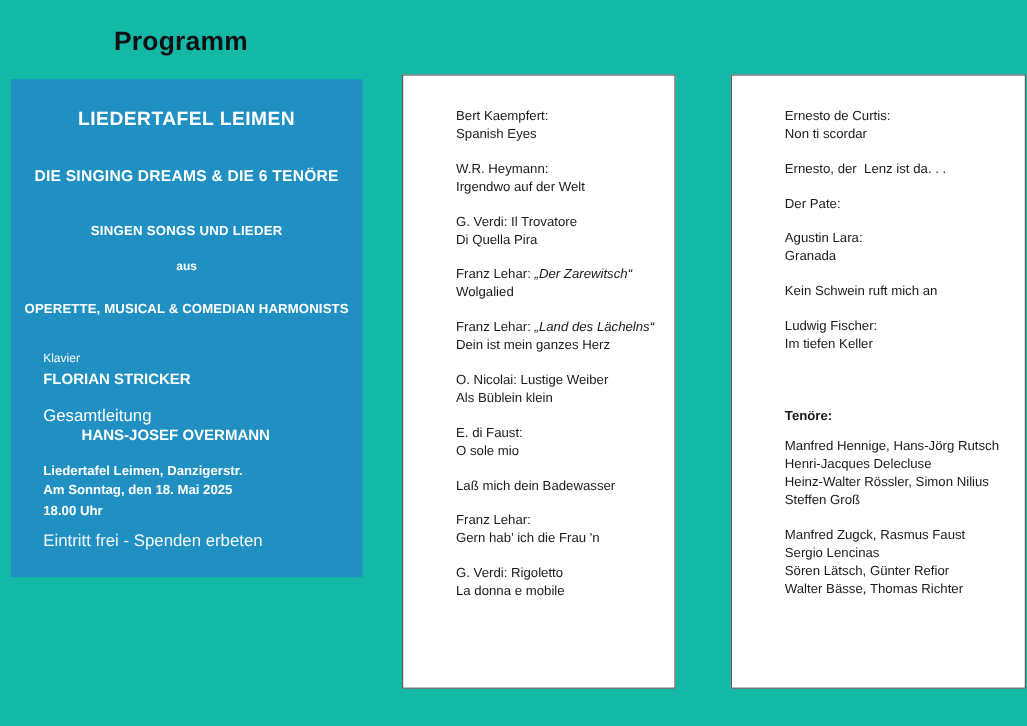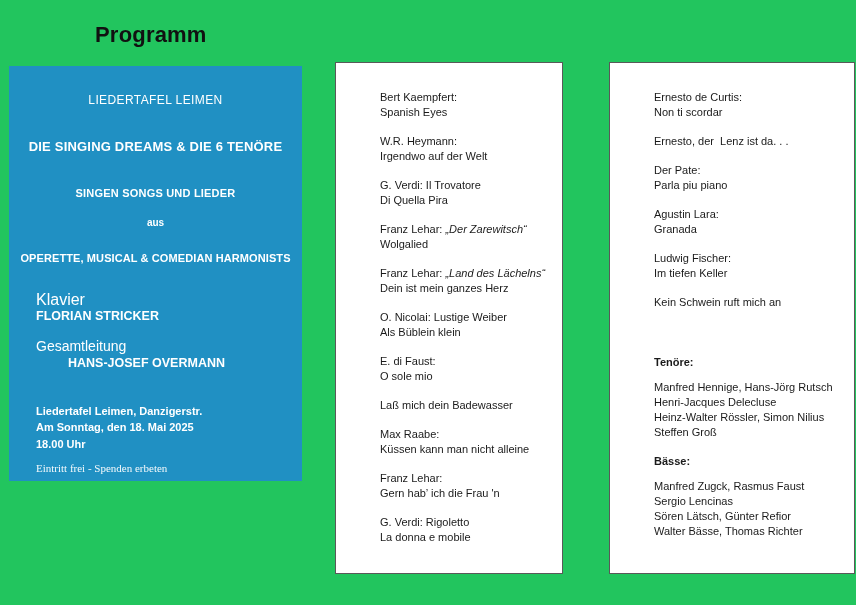--- a/index.html
+++ b/index.html
@@ -1,20 +1,20 @@
 <!DOCTYPE html>
 <html><head>
 <meta charset="utf-8">
 <style>
   html, body { margin: 0; padding: 0; background: #ffffff; }
   .page {
     position: relative;
     width: 856px;
     height: 605px;
-    background: #22c55e;
+    background: #14b8a6;
     font-family: "Liberation Sans", sans-serif;
     overflow: hidden;
   }
   .page-title {
     position: absolute;
     left: 95px;
     top: 22px;
     margin: 0;
     font-size: 22px;
     font-weight: bold;
@@ -28,33 +28,33 @@
     top: 66px;
     width: 293px;
     height: 415px;
     box-sizing: border-box;
     padding-top: 26px;
     color: #ffffff;
   }
   .poster div { white-space: pre-wrap; }
   .p-center { text-align: center; }
   .p-left   { margin-left: 27px; }
-  .ln-t1 { font-size: 12px; line-height: 16px; font-weight: normal; letter-spacing: 0.4px; }
+  .ln-t1 { font-size: 16px; line-height: 16px; font-weight: bold; letter-spacing: 0.4px; }
   .ln-t2 { margin-top: 31px; font-size: 13px; line-height: 16px; font-weight: bold; letter-spacing: 0.2px; }
   .ln-s1 { margin-top: 31px; font-size: 11px; line-height: 14px; font-weight: bold; letter-spacing: 0.2px; }
   .ln-s2 { margin-top: 16px; font-size: 10px; line-height: 13px; font-weight: bold; }
   .ln-s3 { margin-top: 22px; font-size: 11px; line-height: 15px; font-weight: bold; letter-spacing: 0.1px; }
-  .ln-klavier   { margin-top: 26px; font-size: 16px; line-height: 15px; }
+  .ln-klavier   { margin-top: 26px; font-size: 10px; line-height: 15px; }
   .ln-florian   { margin-top: 2px;  font-size: 12.5px; line-height: 15px; font-weight: bold; }
   .ln-leitung   { margin-top: 15px; font-size: 14px; line-height: 15px; }
   .ln-overmann  { margin-top: 2px;  font-size: 12.5px; line-height: 15px; font-weight: bold; padding-left: 32px; }
-  .ln-venue { margin-top: 33px; font-size: 11px; line-height: 14px; font-weight: bold; }
+  .ln-venue { margin-top: 15px; font-size: 11px; line-height: 14px; font-weight: bold; }
   .ln-date  { margin-top: 2px;  font-size: 11px; line-height: 14px; font-weight: bold; }
   .ln-time  { margin-top: 3px;  font-size: 11px; line-height: 14px; font-weight: bold; }
-  .ln-admission { margin-top: 12px; font-size: 11px; line-height: 11px; opacity: 0.95; font-family: Liberation Serif, serif; }
+  .ln-admission { margin-top: 12px; font-size: 14px; line-height: 11px; opacity: 0.95; }
   
   .box {
     position: absolute;
     top: 62px;
     height: 512px;
     box-sizing: border-box;
     background: #ffffff;
     padding: 27px 0 0 44px;
     color: #1a1a1a;
   }
@@ -95,30 +95,28 @@
 
   <div class="box box-left" id="program-left" style="border: 1px solid rgb(89, 89, 89); color: rgb(26, 26, 26);">
       <div class="entry"><div>Bert Kaempfert:</div><div>Spanish Eyes</div></div>
       <div class="entry"><div>W.R. Heymann:</div><div>Irgendwo auf der Welt</div></div>
       <div class="entry"><div>G. Verdi: Il Trovatore</div><div>Di Quella Pira</div></div>
       <div class="entry"><div><span>Franz Lehar: </span><span class="it">„Der Zarewitsch“</span></div><div>Wolgalied</div></div>
       <div class="entry"><div><span>Franz Lehar: </span><span class="it">„Land des Lächelns“</span></div><div>Dein ist mein ganzes Herz</div></div>
       <div class="entry"><div>O. Nicolai: Lustige Weiber</div><div>Als Büblein klein</div></div>
       <div class="entry"><div>E. di Faust:</div><div>O sole mio</div></div>
       <div class="entry"><div>Laß mich dein Badewasser</div></div>
-      <div class="entry"><div>Max Raabe:</div><div>Küssen kann man nicht alleine</div></div>
       <div class="entry"><div>Franz Lehar:</div><div>Gern hab’ ich die Frau 'n</div></div>
       <div class="entry"><div>G. Verdi: Rigoletto</div><div>La donna e mobile</div></div>
     </div>
   <div class="box box-right" id="program-right" style="border: 1px solid rgb(89, 89, 89); color: rgb(26, 26, 26);">
       <div class="entry"><div>Ernesto de Curtis:</div><div>Non ti scordar</div></div>
       <div class="entry"><div>Ernesto, der  Lenz ist da. . .</div></div>
-      <div class="entry"><div>Der Pate:</div><div>Parla piu piano</div></div>
+      <div class="entry"><div>Der Pate:</div></div>
       <div class="entry"><div>Agustin Lara:</div><div>Granada</div></div>
+      <div class="entry"><div>Kein Schwein ruft mich an</div></div>
       <div class="entry"><div>Ludwig Fischer:</div><div>Im tiefen Keller</div></div>
-      <div class="entry"><div>Kein Schwein ruft mich an</div></div>
       <div class="entry section spacer"><div>Tenöre:</div></div>
       <div class="entry"><div>Manfred Hennige, Hans-Jörg Rutsch</div><div>Henri-Jacques Delecluse</div><div>Heinz-Walter Rössler, Simon Nilius</div><div>Steffen Groß</div></div>
-      <div class="entry section"><div>Bässe:</div></div>
       <div class="entry"><div>Manfred Zugck, Rasmus Faust</div><div>Sergio Lencinas</div><div>Sören Lätsch, Günter Refior</div><div>Walter Bässe, Thomas Richter</div></div>
     </div>
 
 </div>
 
 </body></html>

